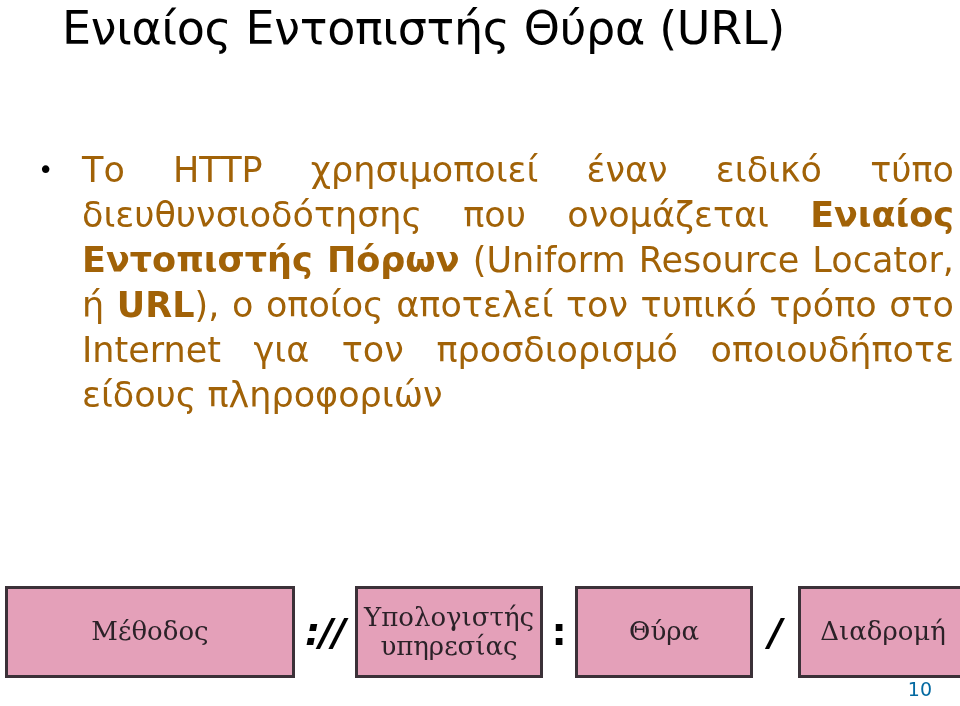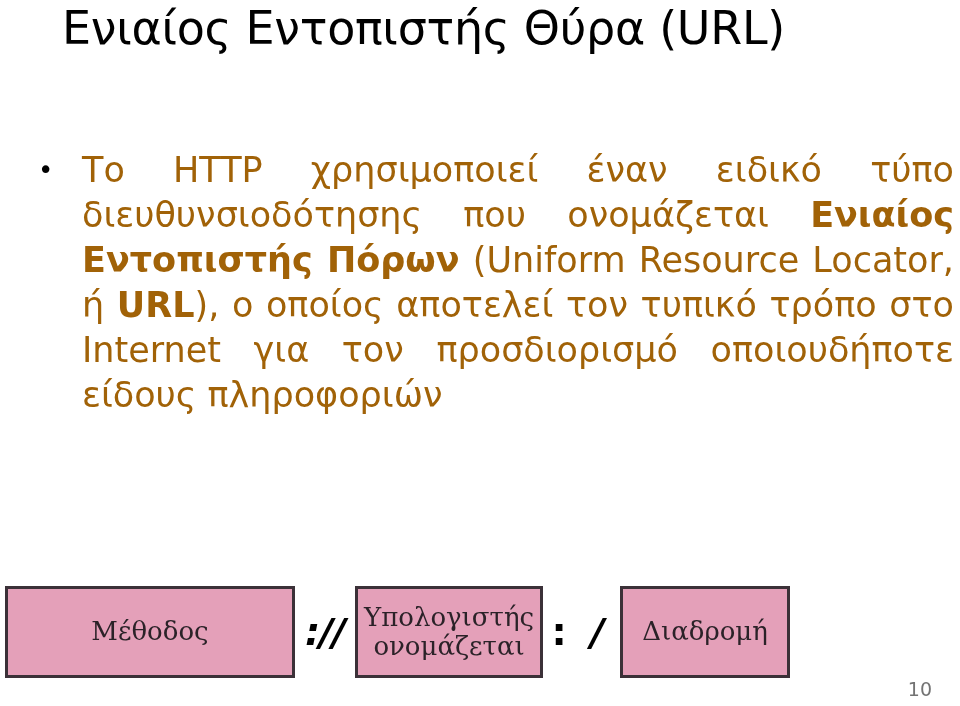--- a/index.html
+++ b/index.html
@@ -109,21 +109,21 @@
   .url-sep.colon-sep  { width: 32px; }
   .url-sep.slash-sep  { width: 45px; font-style: italic; }
 
   
   .page-number {
     position: absolute;
     right: 28px;
     bottom: 6px;
     font-family: "DejaVu Sans", "Liberation Sans", sans-serif;
     font-size: 19px;
-    color: #737373;
+    color: #0369a1;
   }
 </style>
 </head>
 <body>
 
 <div class="slide-title">Ενιαίος Εντοπιστής Θύρα (URL)</div>
 
 <div class="bullet-block">
   <div class="bullet-row">
     <div class="bullet-marker">•</div>
@@ -131,23 +131,24 @@
       <span>Το HTTP χρησιμοποιεί έναν ειδικό τύπο διευθυνσιοδότησης που ονομάζεται </span><b>Ενιαίος Εντοπιστής Πόρων</b><span> (Uniform Resource Locator, ή </span><b>URL</b><span>), ο οποίος αποτελεί τον τυπικό τρόπο στο Internet για τον προσδιορισμό οποιουδήποτε είδους πληροφοριών</span>
     </div>
   </div>
 </div>
 
 <div class="url-diagram">
   <div class="url-box method">Μέθοδος</div>
 
   <div class="url-sep scheme-sep">://</div>
 
-  <div class="url-box host">Υπολογιστής ονομάζεται</div>
+  <div class="url-box host">Υπολογιστής υπηρεσίας</div>
 
   <div class="url-sep colon-sep">:</div>
 
+  <div class="url-box port">Θύρα</div>
 
   <div class="url-sep slash-sep">/</div>
 
   <div class="url-box path">Διαδρομή</div>
 </div>
 
 <div class="page-number">10</div>
 
 </body></html>

